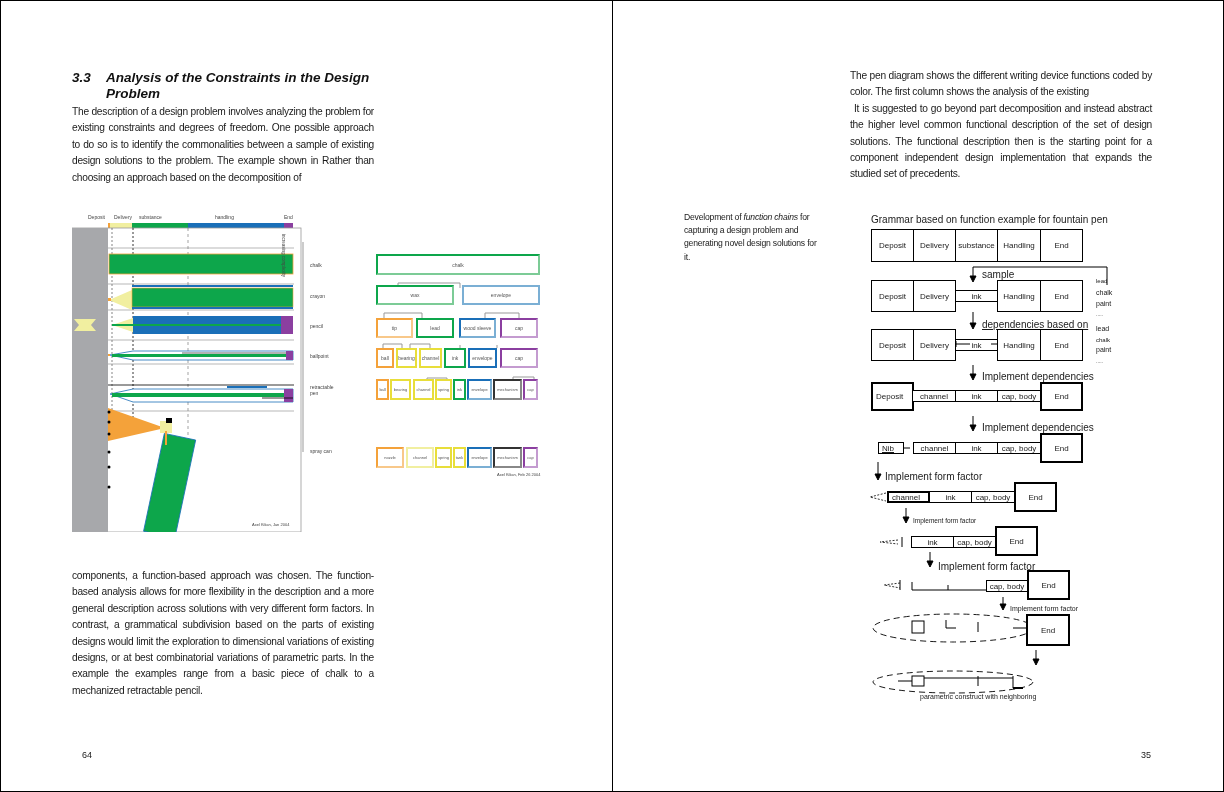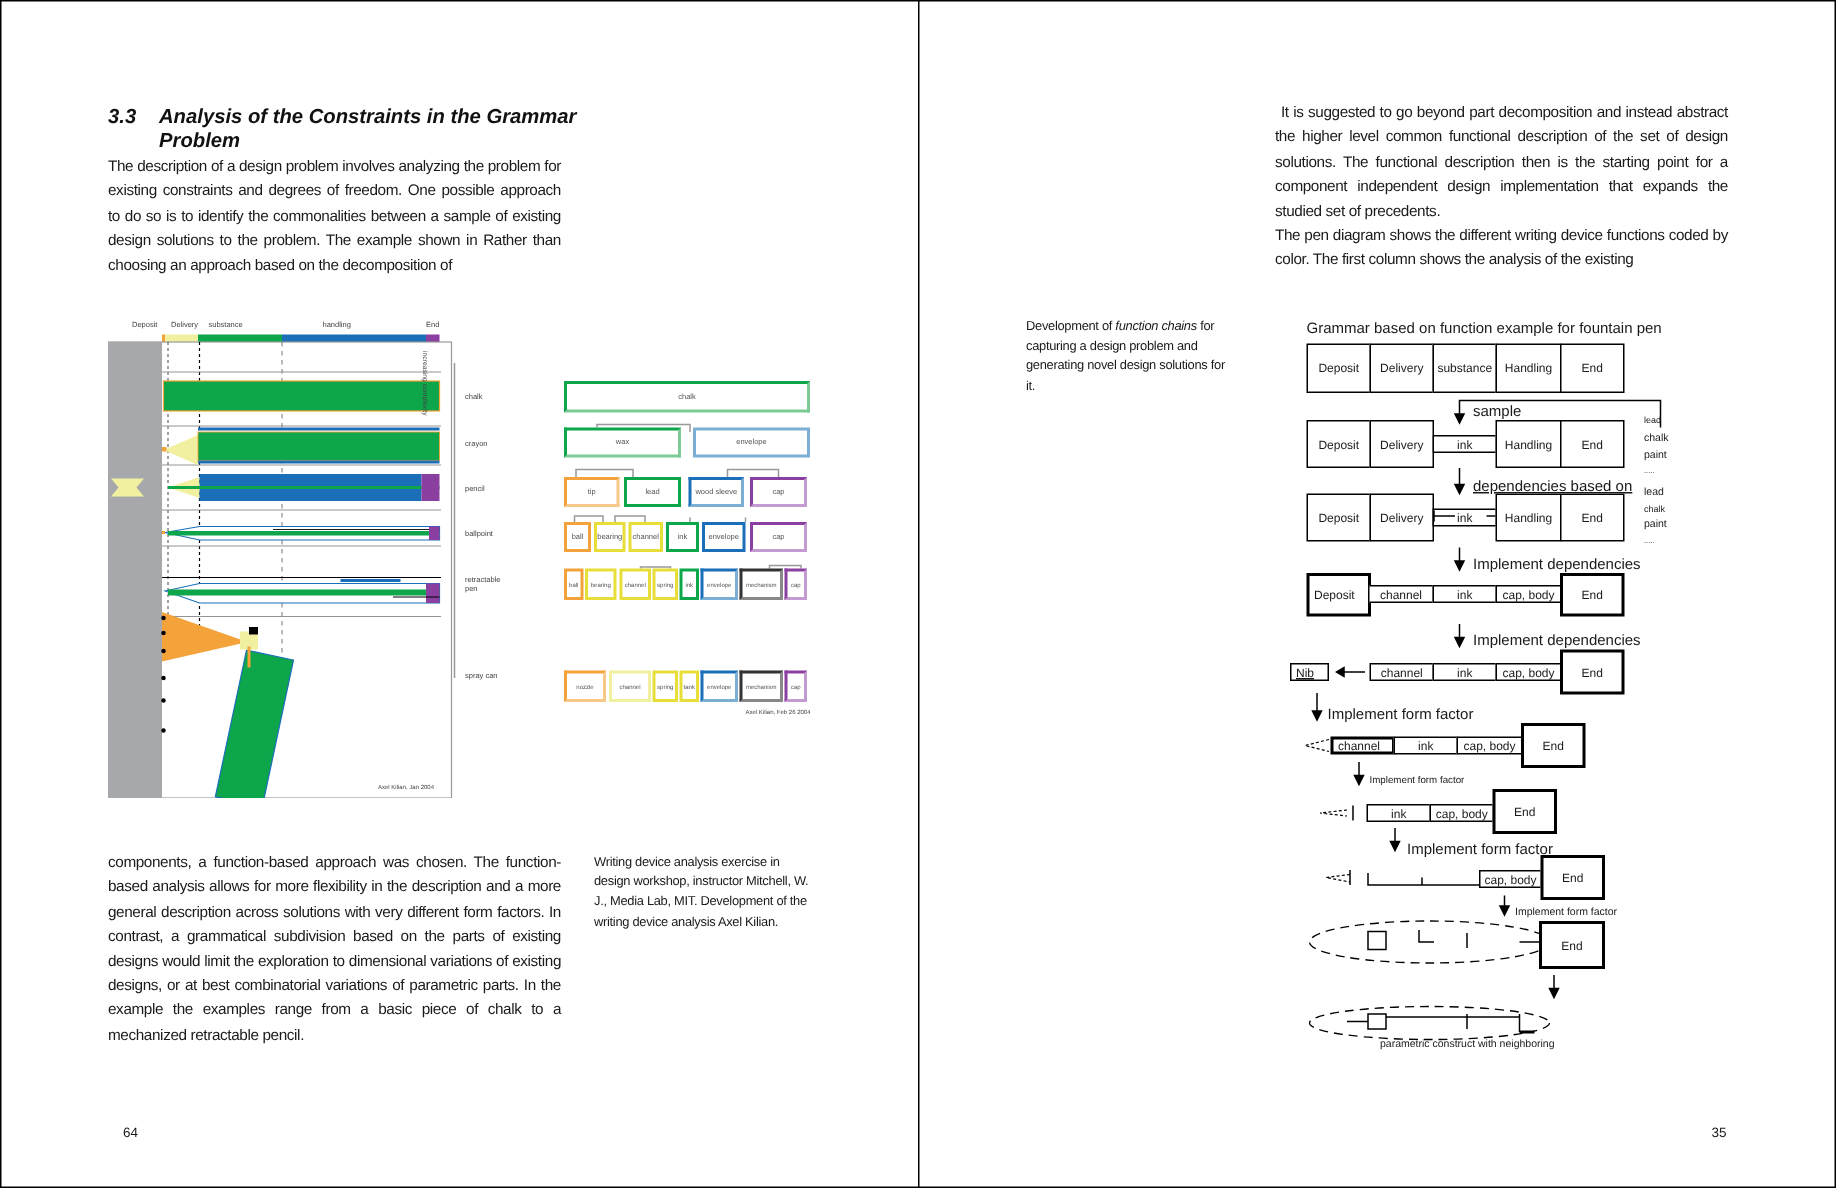--- a/index.html
+++ b/index.html
@@ -20,21 +20,21 @@
   .arrow-label { position:absolute; font-size:10px; white-space:nowrap; }
 </style>
 </head>
 <body>
 
 <div class="spread"></div>
 <div class="divider"></div>
 
 <div class="page" style="left:0;width:612px;">
   <div class="heading">
-    <div><span class="num">3.3</span><span>Analysis of the Constraints in the Grammar</span></div>
+    <div><span class="num">3.3</span><span>Analysis of the Constraints in the Design</span></div>
     <div class="cont">Problem</div>
   </div>
 
   <div class="body-text" style="left:72px;top:104px;width:302px;">The description of a design problem involves analyzing the problem for existing constraints and degrees of freedom. One possible approach to do so is to identify the commonalities between a sample of existing design solutions to the problem. The example shown in Rather than choosing an approach based on the decomposition of</div>
 
   <div class="fig" style="left:72px;top:212px;width:470px;height:320px;">
 
     <div class="small" style="left:16px;top:2px;">Deposit</div>
     <div class="small" style="left:42px;top:2px;">Delivery</div>
     <div class="small" style="left:67px;top:2px;">substance</div>
@@ -167,28 +167,27 @@
     <div class="tree-box" style="left:363px;top:235px;width:17px;height:21px;border-color:#E8DE3A;font-size:4px;">spring</div>
     <div class="tree-box" style="left:381px;top:235px;width:13px;height:21px;border-color:#E8DE3A;font-size:4px;">tank</div>
     <div class="tree-box" style="left:395px;top:235px;width:25px;height:21px;border-color:#1A6FB8 #7BAFD4 #7BAFD4 #1A6FB8;font-size:4px;">envelope</div>
     <div class="tree-box" style="left:421px;top:235px;width:29px;height:21px;border-color:#333 #888 #888 #333;font-size:4px;">mechanism</div>
     <div class="tree-box" style="left:451px;top:235px;width:15px;height:21px;border-color:#8B3FA0 #C49BD0 #C49BD0 #8B3FA0;font-size:4px;">cap</div>
 
     <div class="small" style="left:425px;top:260px;font-size:4px;">Axel Kilian, Feb 26 2004</div>
   </div>
 
   <div class="body-text" style="left:72px;top:568px;width:302px;">components, a function-based approach was chosen. The function-based analysis allows for more flexibility in the description and a more general description across solutions with very different form factors. In contrast, a grammatical subdivision based on the parts of existing designs would limit the exploration to dimensional variations of existing designs, or at best combinatorial variations of parametric parts. In the example the examples range from a basic piece of chalk to a mechanized retractable pencil.</div>
-  <div class="caption" style="left:396px;top:568px;width:150px;">Writing device analysis exercise in design workshop, instructor Mitchell, W. J., Media Lab, MIT. Development of the writing device analysis Axel Kilian.</div>
   <div class="page-num" style="left:82px;top:750px;">64</div>
 </div>
 
 <div class="page" style="left:613px;width:611px;">
   <div class="body-text" style="left:237px;top:68px;width:302px;">
+    <span style="display:block;">The pen diagram shows the different writing device functions coded by color. The first column shows the analysis of the existing</span>
     <span style="display:block;text-indent:4px;">It is suggested to go beyond part decomposition and instead abstract the higher level common functional description of the set of design solutions. The functional description then is the starting point for a component independent design implementation that expands the studied set of precedents.</span>
-    <span style="display:block;">The pen diagram shows the different writing device functions coded by color. The first column shows the analysis of the existing</span>
   </div>
 
   <div class="caption" style="left:71px;top:211px;width:140px;">
     <span>Development of </span><em>function chains</em><span> for capturing a design problem and generating novel design solutions for it.</span>
   </div>
 
   <div class="fig" style="left:245px;top:210px;width:320px;height:500px;">
     <div class="arrow-label" style="left:13px;top:4px;">Grammar based on function example for fountain pen</div>
 
     <div class="box" style="left:13px;top:19px;width:43px;height:33px;">Deposit</div>
@@ -298,21 +297,21 @@
     <div class="arrow-label" style="left:124px;top:161px;">Implement dependencies</div>
 
     <div class="box" style="left:13px;top:172px;width:43px;height:29px;justify-content:flex-start;padding-left:3px;border-width:2px;">Deposit</div>
     <div class="box" style="left:55px;top:180px;width:43px;height:12px;border-left:none;">channel</div>
     <div class="box" style="left:97px;top:180px;width:43px;height:12px;">ink</div>
     <div class="box" style="left:139px;top:180px;width:44px;height:12px;">cap, body</div>
     <div class="box" style="left:182px;top:172px;width:43px;height:29px;border-width:2px;">End</div>
 
     <div class="arrow-label" style="left:124px;top:212px;">Implement dependencies</div>
 
-    <div class="box" style="left:2px;top:232px;width:26px;height:12px;justify-content:flex-start;padding-left:3px;text-decoration:underline;">Nib</div>
+    <div class="box" style="left:20px;top:232px;width:26px;height:12px;justify-content:flex-start;padding-left:3px;text-decoration:underline;">Nib</div>
     <div class="box" style="left:55px;top:232px;width:43px;height:12px;">channel</div>
     <div class="box" style="left:97px;top:232px;width:43px;height:12px;">ink</div>
     <div class="box" style="left:139px;top:232px;width:44px;height:12px;">cap, body</div>
     <div class="box" style="left:182px;top:223px;width:43px;height:30px;border-width:2px;">End</div>
 
     <div class="arrow-label" style="left:27px;top:261px;">Implement form factor</div>
 
     <div class="box" style="left:29px;top:281px;width:43px;height:12px;justify-content:flex-start;padding-left:3px;border-width:2px;">channel</div>
     <div class="box" style="left:71px;top:281px;width:43px;height:12px;">ink</div>
     <div class="box" style="left:113px;top:281px;width:44px;height:12px;">cap, body</div>

